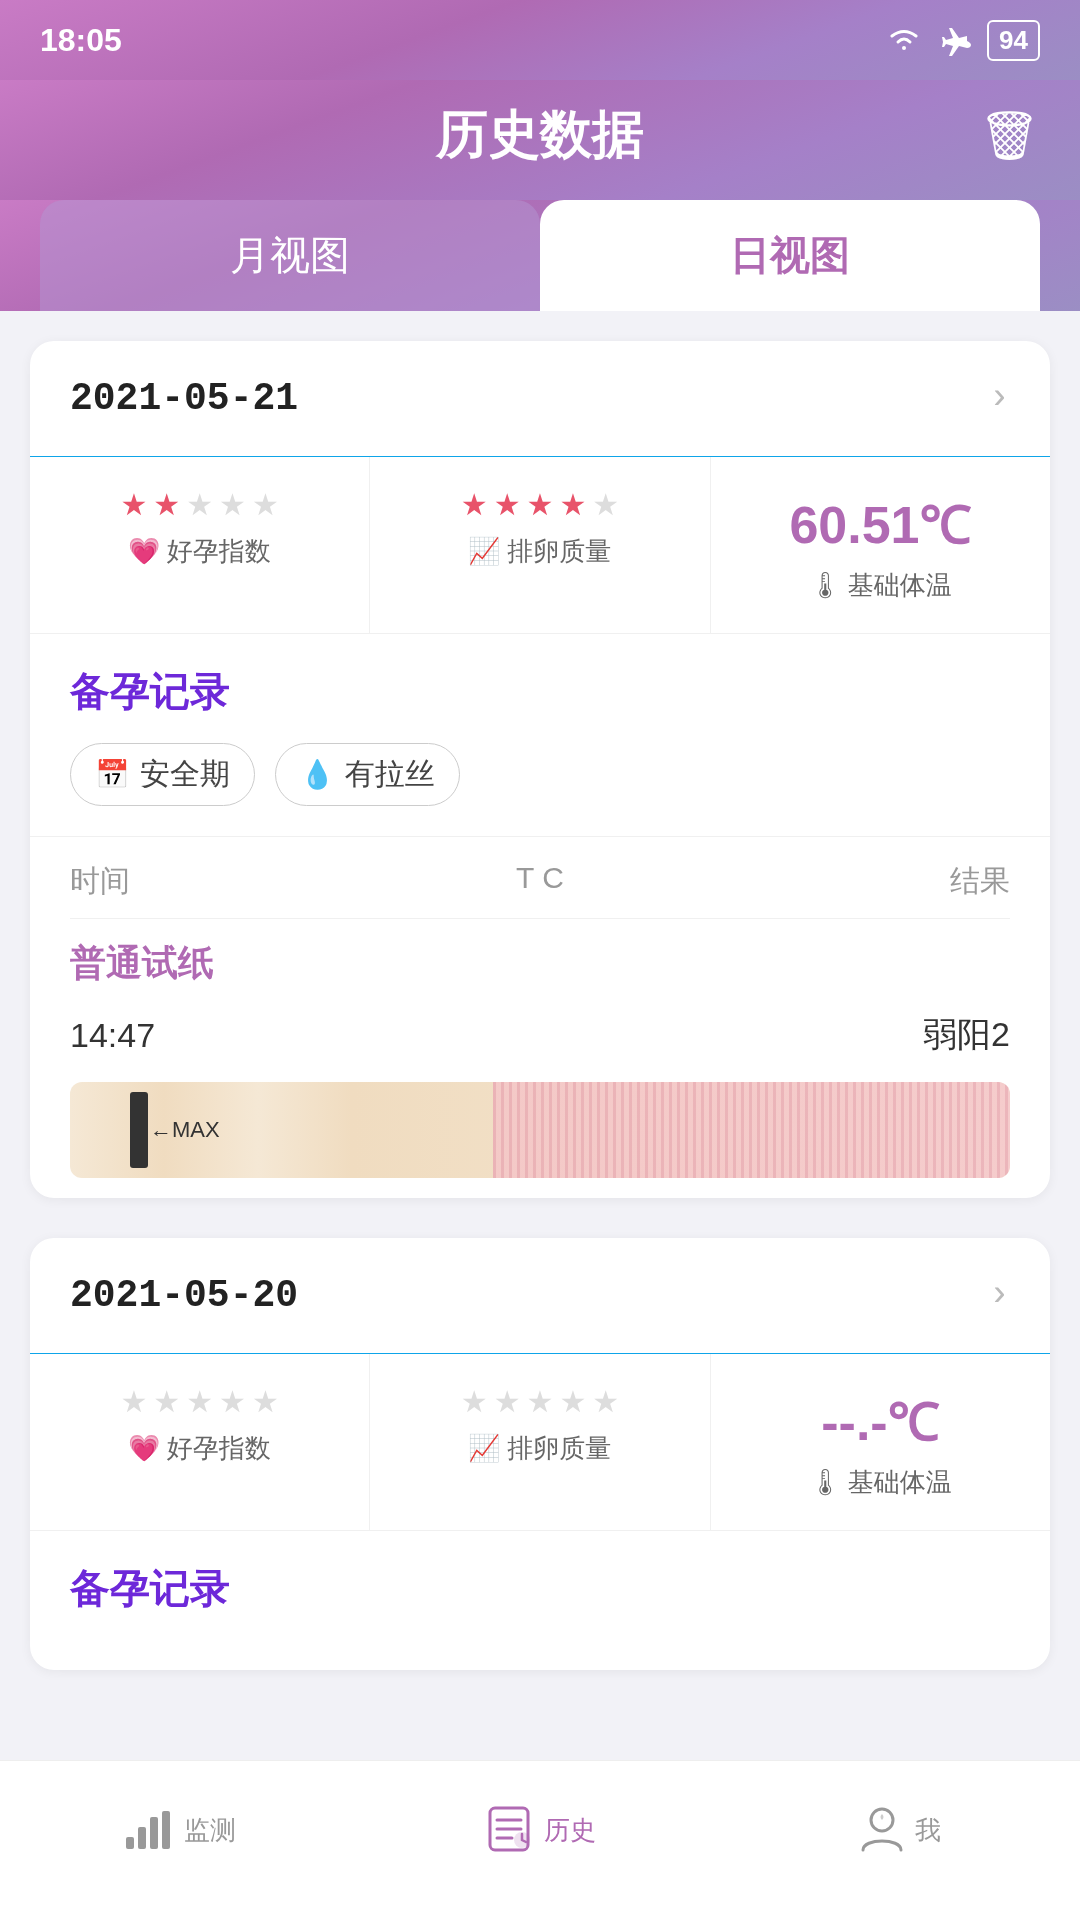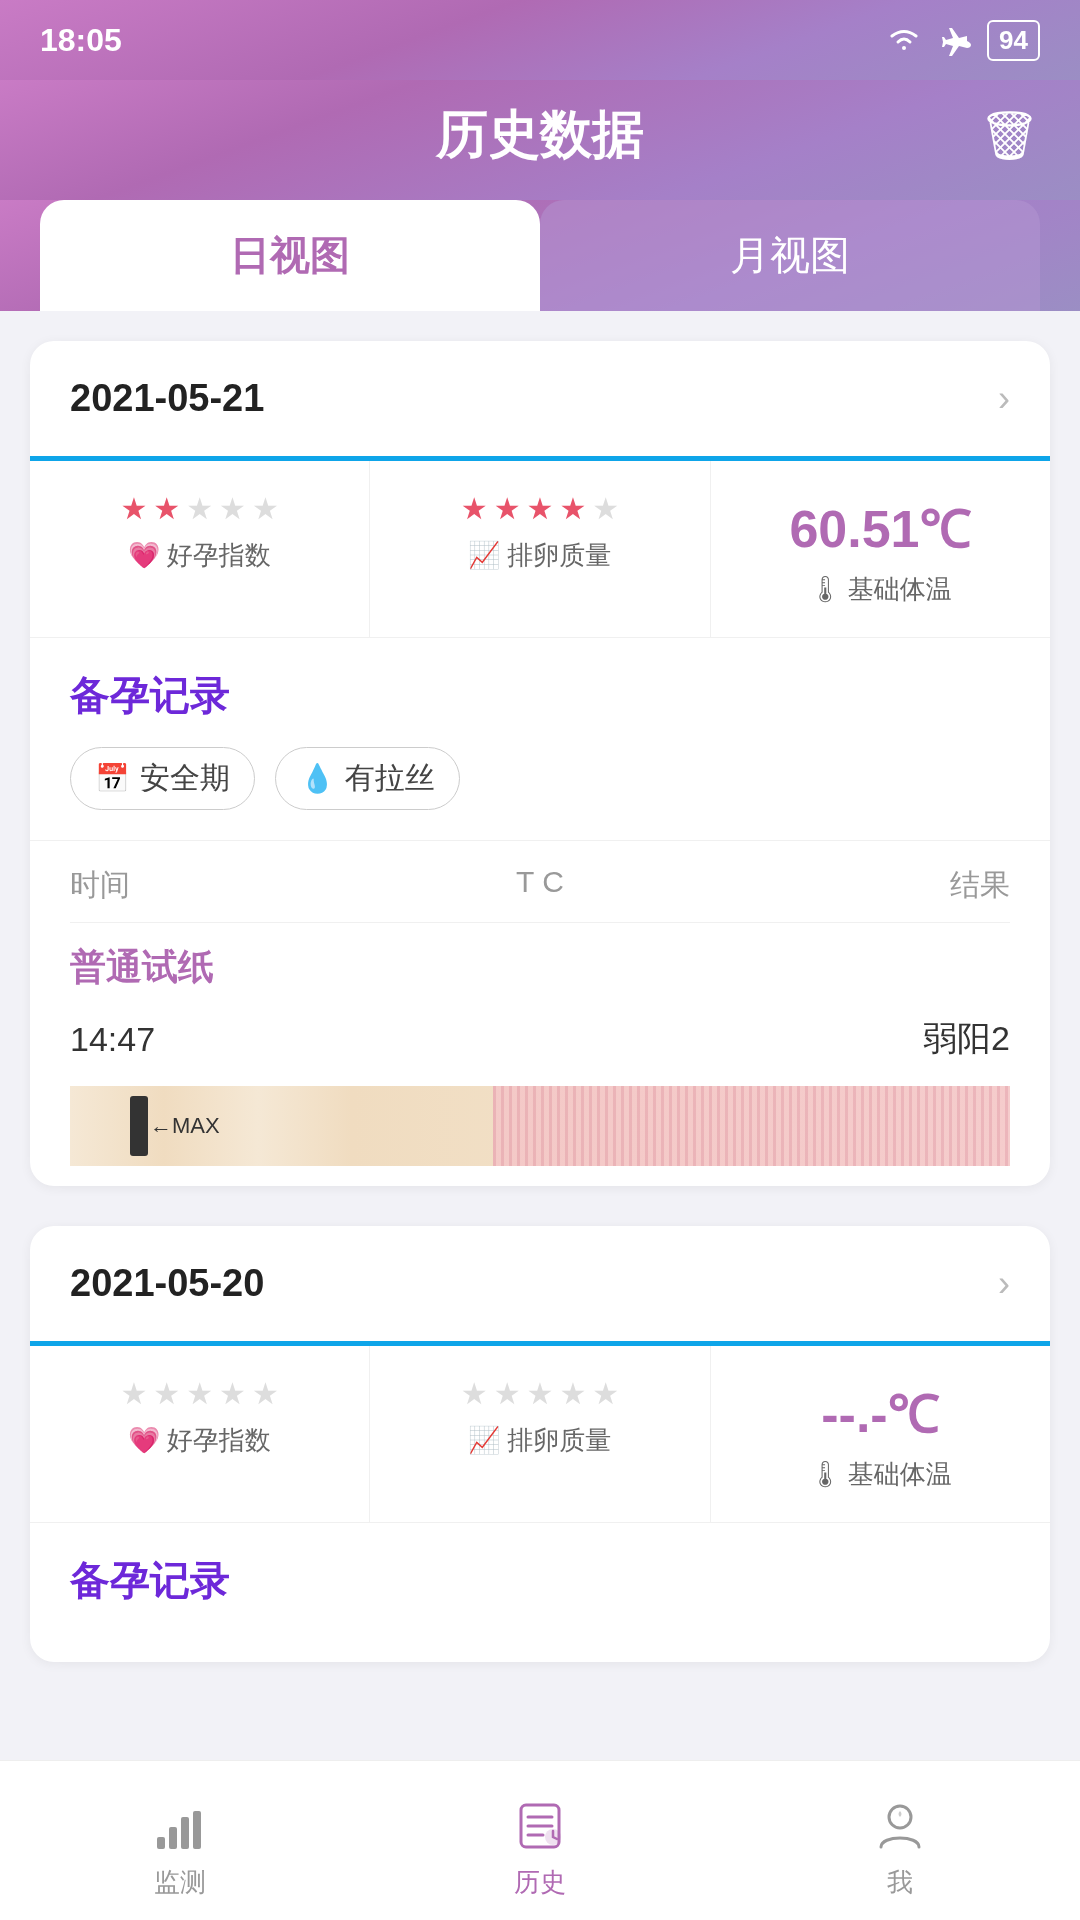--- a/index.html
+++ b/index.html
@@ -93,21 +93,22 @@
       overflow: hidden;
       box-shadow: 0 2px 12px rgba(0,0,0,0.06);
     }
 
     
     .card-header {
       display: flex;
       align-items: center;
       justify-content: space-between;
       padding: 36px 40px;
-      border-bottom: 5px solid #0ea5e9;
+      border-bottom: 1px solid #0ea5e9;
+      font-family: Liberation Mono, monospace;
     }
     .card-date {
       font-size: 38px;
       font-weight: 600;
       color: #222;
     }
     .card-chevron {
       color: #bbb;
       font-size: 36px;
     }
@@ -215,22 +216,22 @@
       padding: 14px 0;
       font-size: 34px;
       color: #333;
     }
     .test-time { color: #333; font-weight: 500; }
     .test-result { color: #333; }
 
     
     .test-strip {
       width: 100%;
-      height: 80px;
-      border-radius: 0;
+      height: 96px;
+      border-radius: 12px;
       overflow: hidden;
       margin: 10px 0 20px;
       background: linear-gradient(90deg, #f5e8d5 0%, #f0dcc0 10%, #f5e8d5 20%, #f0dcc0 30%, #f5e8d5 100%);
       position: relative;
       display: flex;
       align-items: center;
     }
     .strip-black-mark {
       position: absolute;
       left: 60px;
@@ -272,23 +273,23 @@
       width: 1080px;
       background: white;
       border-top: 1px solid #eee;
       display: flex;
       height: 160px;
       padding-bottom: 20px;
     }
     .nav-item {
       flex: 1;
       display: flex;
-      flex-direction: column;
-      align-items: center;
-      justify-content: flex-end;
+      flex-direction: row;
+      align-items: center;
+      justify-content: center;
       gap: 10px;
       cursor: pointer;
     }
     .nav-label {
       font-size: 26px;
       color: #999;
     }
     .nav-label-active {
       font-size: 26px;
       color: #b06ab3;
@@ -316,25 +317,25 @@
     </span>
   </div>
 </div>
 
 <div class="header">
   <h1 class="header-title">历史数据</h1>
   <span class="header-delete">🗑</span>
 </div>
 
 <div class="tab-bar">
+  <div class="tab tab-inactive">
+    <span>月视图</span>
+  </div>
   <div class="tab tab-active">
     <span>日视图</span>
-  </div>
-  <div class="tab tab-inactive">
-    <span>月视图</span>
   </div>
 </div>
 
 <div class="main-content">
 
   <div class="card">
 
     <div class="card-header">
       <span class="card-date">2021-05-21</span>
       <span class="card-chevron">›</span>

